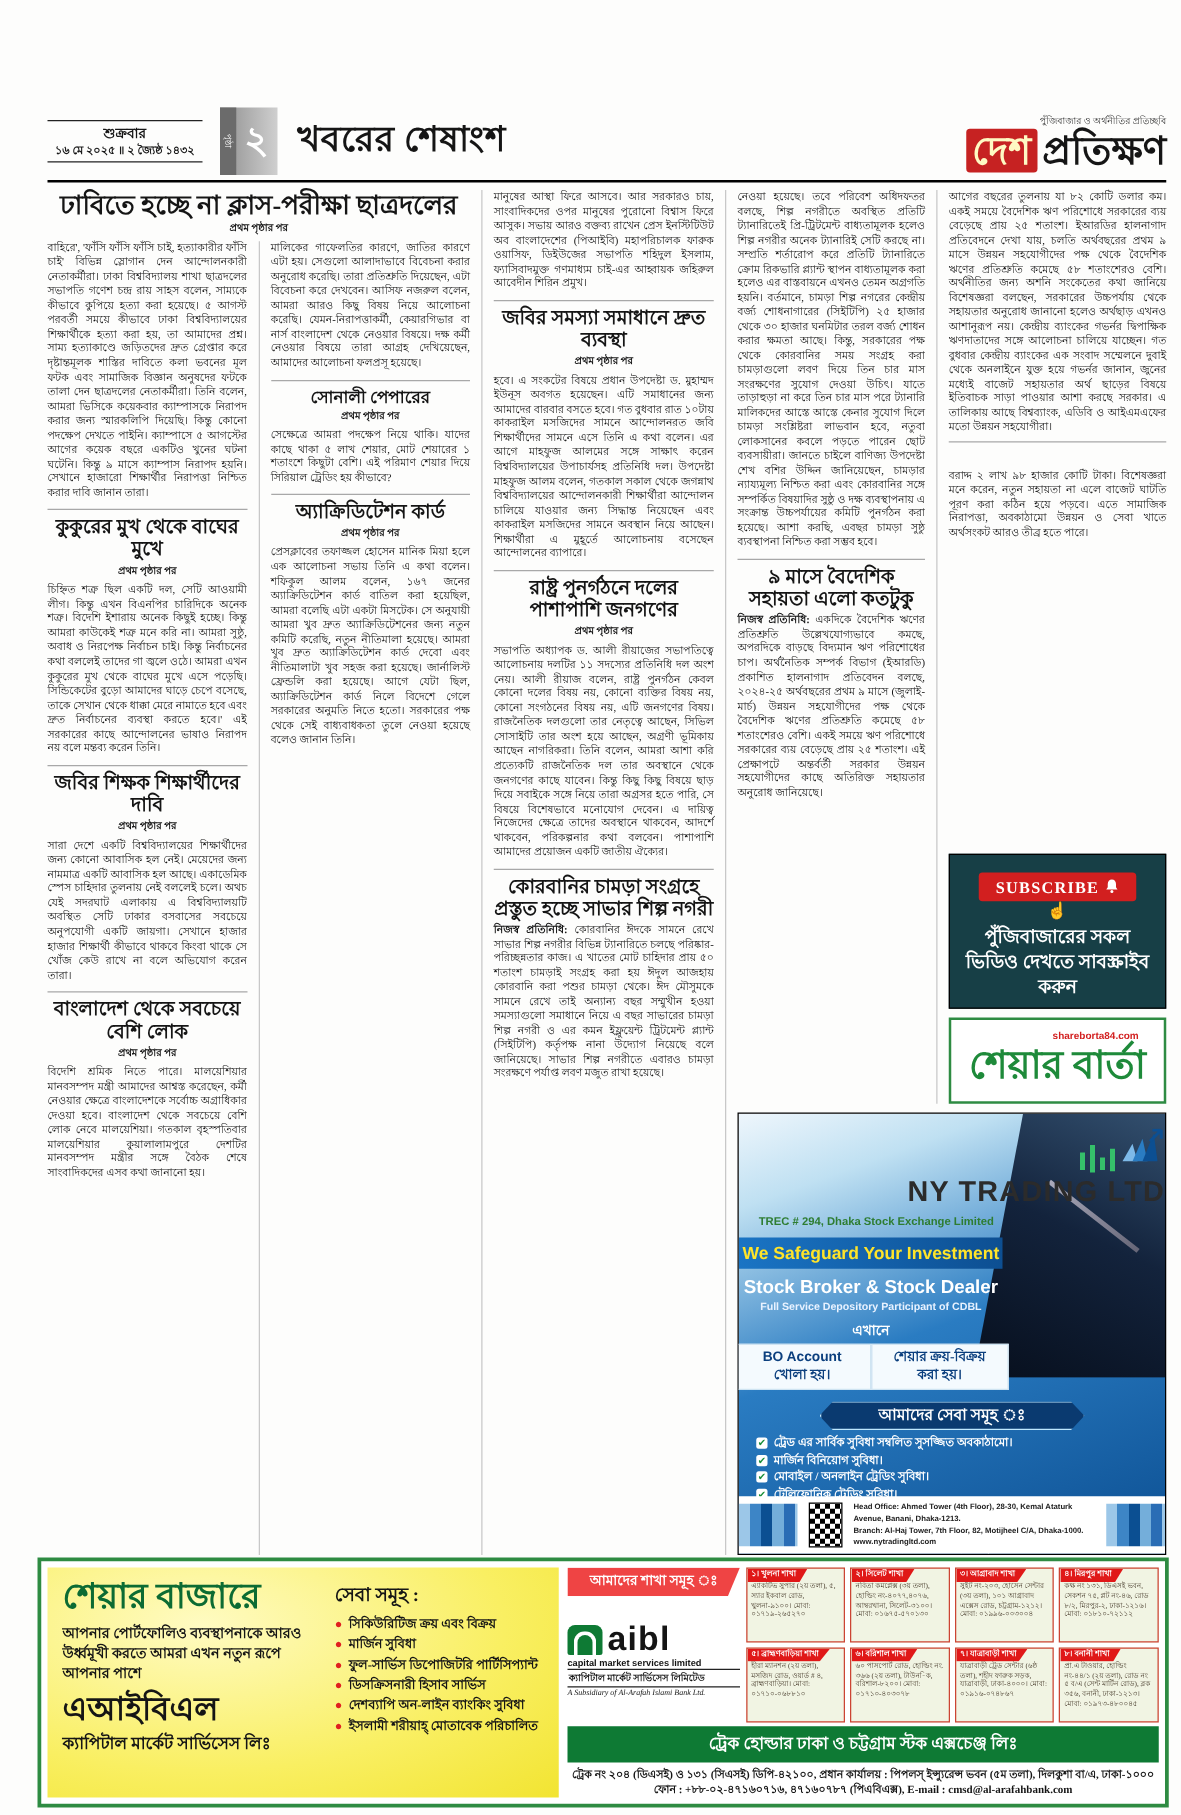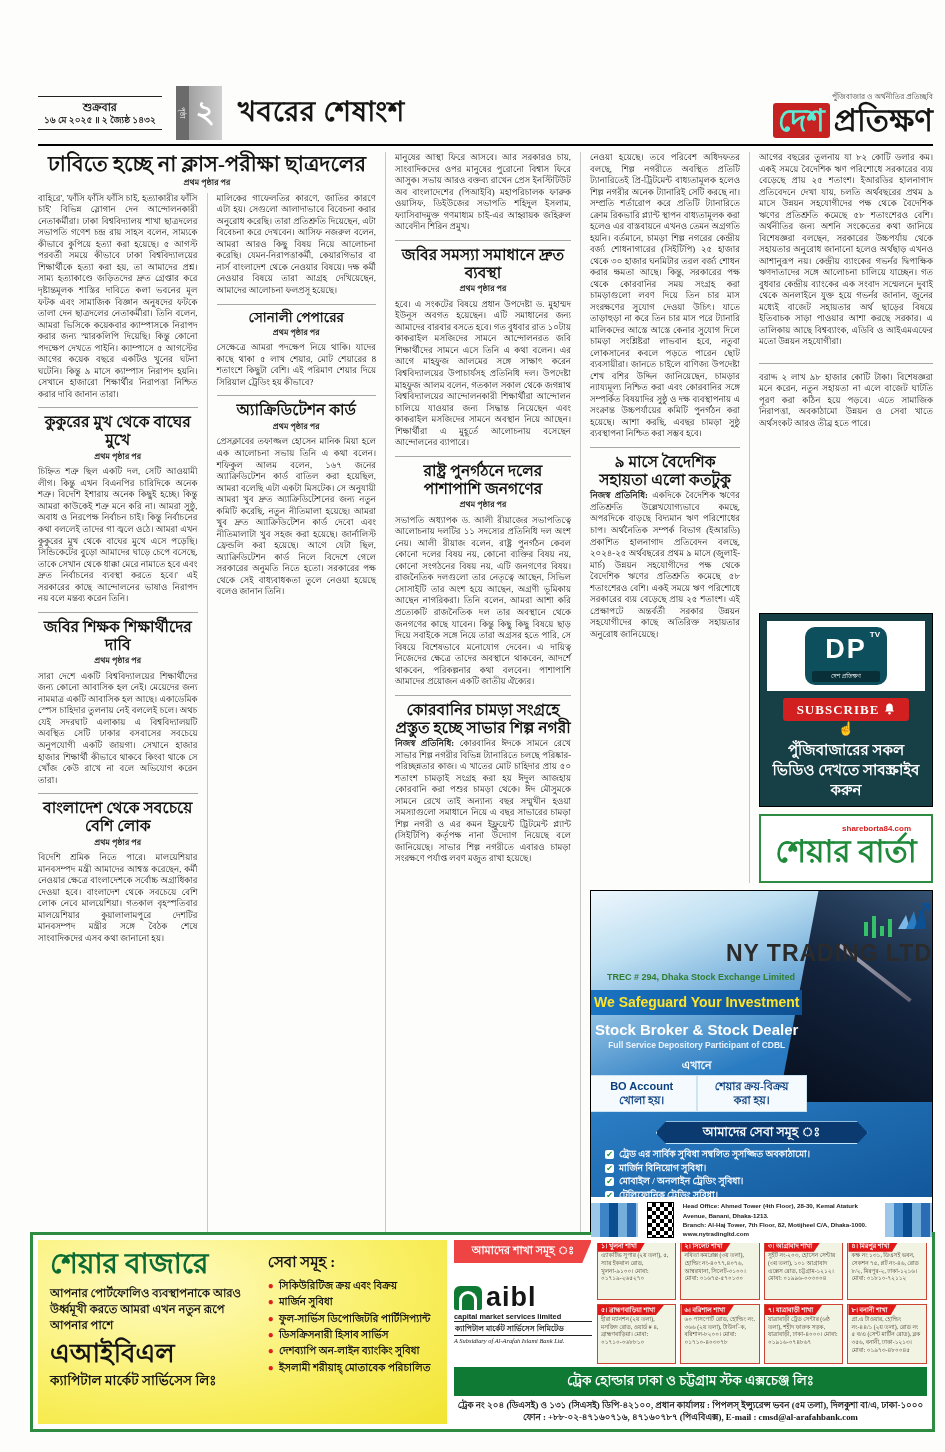--- a/index.html
+++ b/index.html
@@ -9,21 +9,21 @@
   .header{position:absolute;top:84px;left:38px;right:12px;height:58px;display:flex;align-items:center;}
   .date-block{font-size:11px;font-weight:bold;text-align:center;line-height:1.35;border-top:1.5px solid #222;border-bottom:1.5px solid #222;padding:3px 6px;}
   .date-block .d2{font-size:9px;font-weight:bold;}
   .page-box{width:46px;height:54px;margin-left:14px;background:linear-gradient(90deg,#8f8f8f,#cfcfcf);display:flex;}
   .page-box .strip{width:13px;background:#6b6b6b;color:#fff;font-size:7px;display:flex;align-items:center;justify-content:center;writing-mode:vertical-rl;}
   .page-num{flex:1;color:#fff;font-size:30px;font-weight:bold;display:flex;align-items:center;justify-content:center;}
   .section-title{font-size:28px;font-weight:bold;margin-left:16px;letter-spacing:.5px;}
   .masthead{margin-left:auto;text-align:right;}
   .m-tagline{font-size:7.5px;color:#333;margin-bottom:2px;}
   .m-brand{font-size:31px;font-weight:bold;line-height:1;}
-  .m-brand .red{background:#c62222;color:#5eead4;padding:0 5px;border-radius:3px;margin-right:4px;}
+  .m-brand .red{background:#c62222;color:#fef9c3;padding:0 5px;border-radius:3px;margin-right:4px;}
   .header-rule{position:absolute;top:144px;left:38px;right:12px;border-top:2px solid #000;}
   
   .content{position:absolute;top:152px;left:38px;right:12px;height:1092px;display:flex;gap:9px;
            font-size:8.6px;line-height:1.34;text-align:justify;}
   .group-a{width:338px;display:flex;flex-direction:column;}
   .a-head{font-size:21px;font-weight:bold;text-align:center;line-height:1.15;}
   .cont{font-size:8px;font-weight:bold;text-align:center;margin:2px 0 4px;}
   .a-cols{display:flex;gap:9px;flex:1;min-height:0;}
   .a-col{flex:1;}
   .a-col + .a-col{border-left:1px solid #c8c8c8;padding-left:9px;}
@@ -31,21 +31,21 @@
   .art.first{margin-top:0;padding-top:0;border-top:none;}
   .h-mid{font-size:15.5px;font-weight:bold;text-align:center;line-height:1.18;margin-bottom:1px;}
   .h-small{font-size:13.5px;font-weight:bold;text-align:center;line-height:1.2;margin-bottom:1px;}
   .byline{font-weight:bold;}
   .colrule{border-left:1px solid #c8c8c8;padding-left:9px;}
   .col-c{width:176px;}
   .group-b{flex:1;display:flex;flex-direction:column;}
   .b-top{display:flex;gap:9px;flex:1;min-height:0;}
   .col-d{width:150px;}
   .col-e{flex:1;display:flex;flex-direction:column;min-height:0;}
-  .note{margin-top:15px;padding-top:8px;border-top:1px solid #a8a8a8;}
+  .note{margin-top:5px;padding-top:21px;border-top:1px solid #a8a8a8;}
   
   .ad-dptv{margin-top:auto;border:1px solid #000;background:#173f46;padding:7px 7px 6px;text-align:center;}
   .dp-card{background:#fff;padding:6px 0;display:flex;justify-content:center;}
   .dp-logo{position:relative;width:82px;height:58px;background:#0d4f5c;border-radius:10px;color:#fff;}
   .dp-logo .dp{display:block;font-family:"Liberation Sans",sans-serif;font-size:27px;font-weight:bold;letter-spacing:2px;margin-top:4px;}
   .dp-logo .tv{position:absolute;top:3px;right:7px;font-size:8px;font-weight:bold;font-family:"Liberation Sans",sans-serif;}
   .dp-logo .subtxt{position:absolute;bottom:3px;left:7px;right:7px;background:#093038;font-size:6px;border-radius:2px;padding:1px 0;}
   .subscribe{display:inline-flex;align-items:center;gap:5px;background:#d21f1f;color:#fff;font-size:13px;font-weight:bold;letter-spacing:1px;padding:3px 14px;border-radius:3px;margin-top:7px;}
   .hand{color:#fff;font-size:13px;line-height:1;margin-top:1px;}
   .dp-caption{color:#fff;font-size:15px;font-weight:bold;margin-top:5px;}
@@ -77,21 +77,21 @@
   .ny-ribbon{margin:9px auto 5px;width:210px;background:#0a3a70;border:1.5px solid #bfe8ff;color:#fff;font-weight:bold;font-size:12.5px;text-align:center;padding:2px 0;
              clip-path:polygon(5% 0,95% 0,100% 50%,95% 100%,5% 100%,0 50%);}
   .ny-services{padding:0 10px 0 14px;}
   .ny-item{display:flex;gap:5px;color:#fff;font-size:9.2px;font-weight:bold;margin:2px 0;text-align:left;line-height:1.25;}
   .chk{flex:0 0 9px;width:9px;height:9px;background:#fff;border-radius:2px;color:#1a8f3a;font-size:8px;line-height:9px;text-align:center;margin-top:1px;font-family:"DejaVu Sans",sans-serif;}
   .ny-footer{position:absolute;left:0;right:0;bottom:0;height:46px;background:#fff;display:flex;align-items:center;justify-content:center;gap:10px;z-index:3;}
   .qr{width:34px;height:34px;background:repeating-conic-gradient(#000 0% 25%,#fff 0% 50%) 0 0/8px 8px;outline:1px solid #000;}
   .ny-addr{font-family:"Liberation Sans",sans-serif;font-size:6.2px;font-weight:bold;color:#222;line-height:1.5;text-align:left;}
   .mosaic{width:64px;height:34px;background:linear-gradient(90deg,#9cc7e8 0 9px,#3d85c6 9px 18px,#0b4f92 18px 27px,#74aeda 27px 36px,#2a6db5 36px 45px,#9cc7e8 45px 54px,#1a5ca8 54px 64px);}
   
-  .ad-aibl{position:absolute;left:30px;right:10px;bottom:20px;height:200px;border:3px solid #2e8b42;background:#fff;
+  .ad-aibl{position:absolute;left:30px;right:10px;bottom:6px;height:200px;border:3px solid #2e8b42;background:#fff;
            display:flex;gap:7px;padding:5px;box-sizing:border-box;}
   .aibl-left{width:46%;background:radial-gradient(ellipse at 30% 25%,#fffbc2 0%,#f9ef62 60%,#f2e431 100%);
              display:flex;gap:10px;padding:10px 12px;box-sizing:border-box;}
   .al-brand{width:54%;}
   .al-title{color:#0c6b33;font-size:28px;font-weight:bold;line-height:1;}
   .al-text{font-size:11.5px;font-weight:bold;margin-top:7px;line-height:1.4;text-align:left;}
   .al-brandname{font-size:26px;font-weight:bold;margin-top:8px;line-height:1;}
   .al-brandsub{font-size:13.5px;font-weight:bold;margin-top:3px;}
   .al-services{flex:1;}
   .als-title{font-size:15px;font-weight:bold;margin-bottom:5px;}
@@ -168,21 +168,21 @@
             <span>বিদেশি শ্রমিক নিতে পারে। মালয়েশিয়ার মানবসম্পদ মন্ত্রী আমাদের আশ্বস্ত করেছেন, কর্মী নেওয়ার ক্ষেত্রে বাংলাদেশকে সর্বোচ্চ অগ্রাধিকার দেওয়া হবে। বাংলাদেশ থেকে সবচেয়ে বেশি লোক নেবে মালয়েশিয়া। গতকাল বৃহস্পতিবার মালয়েশিয়ার কুয়ালালামপুরে দেশটির মানবসম্পদ মন্ত্রীর সঙ্গে বৈঠক শেষে সাংবাদিকদের এসব কথা জানানো হয়।</span>
           </div>
         </div>
         <div class="a-col">
           <div class="art first">
             <span>মালিকের গাফেলতির কারণে, জাতির কারণে এটা হয়। সেগুলো আলাদাভাবে বিবেচনা করার অনুরোধ করেছি। তারা প্রতিশ্রুতি দিয়েছেন, এটা বিবেচনা করে দেখবেন। আসিফ নজরুল বলেন, আমরা আরও কিছু বিষয় নিয়ে আলোচনা করেছি। যেমন-নিরাপত্তাকর্মী, কেয়ারগিভার বা নার্স বাংলাদেশ থেকে নেওয়ার বিষয়ে। দক্ষ কর্মী নেওয়ার বিষয়ে তারা আগ্রহ দেখিয়েছেন, আমাদের আলোচনা ফলপ্রসূ হয়েছে।</span>
           </div>
           <div class="art">
             <div class="h-small">সোনালী পেপারের</div>
             <div class="cont">প্রথম পৃষ্ঠার পর</div>
-            <span>সেক্ষেত্রে আমরা পদক্ষেপ নিয়ে থাকি। যাদের কাছে থাকা ৫ লাখ শেয়ার, মোট শেয়ারের 8 শতাংশে কিছুটা বেশি। এই পরিমাণ শেয়ার দিয়ে সিরিয়াল ট্রেডিং হয় কীভাবে?</span>
+            <span>সেক্ষেত্রে আমরা পদক্ষেপ নিয়ে থাকি। যাদের কাছে থাকা ৫ লাখ শেয়ার, মোট শেয়ারের ১ শতাংশে কিছুটা বেশি। এই পরিমাণ শেয়ার দিয়ে সিরিয়াল ট্রেডিং হয় কীভাবে?</span>
           </div>
           <div class="art">
             <div class="h-mid">অ্যাক্রিডিটেশন কার্ড</div>
             <div class="cont">প্রথম পৃষ্ঠার পর</div>
             <span>প্রেসক্লাবের তফাজ্জল হোসেন মানিক মিয়া হলে এক আলোচনা সভায় তিনি এ কথা বলেন। শফিকুল আলম বলেন, ১৬৭ জনের অ্যাক্রিডিটেশন কার্ড বাতিল করা হয়েছিল, আমরা বলেছি এটা একটা মিসটেক। সে অনুযায়ী আমরা খুব দ্রুত অ্যাক্রিডিটেশনের জন্য নতুন কমিটি করেছি, নতুন নীতিমালা হয়েছে। আমরা খুব দ্রুত অ্যাক্রিডিটেশন কার্ড দেবো এবং নীতিমালাটা খুব সহজ করা হয়েছে। জার্নালিস্ট ফ্রেন্ডলি করা হয়েছে। আগে যেটা ছিল, অ্যাক্রিডিটেশন কার্ড নিলে বিদেশে গেলে সরকারের অনুমতি নিতে হতো। সরকারের পক্ষ থেকে সেই বাধ্যবাধকতা তুলে নেওয়া হয়েছে বলেও জানান তিনি।</span>
           </div>
         </div>
       </div>
     </div>
 
@@ -221,27 +221,20 @@
         </div>
         <div class="col-e colrule">
           <div>
             <span>আগের বছরের তুলনায় যা ৮২ কোটি ডলার কম। একই সময়ে বৈদেশিক ঋণ পরিশোধে সরকারের ব্যয় বেড়েছে প্রায় ২৫ শতাংশ। ইআরডির হালনাগাদ প্রতিবেদনে দেখা যায়, চলতি অর্থবছরের প্রথম ৯ মাসে উন্নয়ন সহযোগীদের পক্ষ থেকে বৈদেশিক ঋণের প্রতিশ্রুতি কমেছে ৫৮ শতাংশেরও বেশি। অর্থনীতির জন্য অশনি সংকেতের কথা জানিয়ে বিশেষজ্ঞরা বলছেন, সরকারের উচ্চপর্যায় থেকে সহায়তার অনুরোধ জানানো হলেও অর্থছাড় এখনও আশানুরূপ নয়। কেন্দ্রীয় ব্যাংকের গভর্নর দ্বিপাক্ষিক ঋণদাতাদের সঙ্গে আলোচনা চালিয়ে যাচ্ছেন। গত বুধবার কেন্দ্রীয় ব্যাংকের এক সংবাদ সম্মেলনে দুবাই থেকে অনলাইনে যুক্ত হয়ে গভর্নর জানান, জুনের মধ্যেই বাজেট সহায়তার অর্থ ছাড়ের বিষয়ে ইতিবাচক সাড়া পাওয়ার আশা করছে সরকার। এ তালিকায় আছে বিশ্বব্যাংক, এডিবি ও আইএমএফের মতো উন্নয়ন সহযোগীরা।</span>
           </div>
           <div class="note">
             <span>বরাদ্দ ২ লাখ ৯৮ হাজার কোটি টাকা। বিশেষজ্ঞরা মনে করেন, নতুন সহায়তা না এলে বাজেট ঘাটতি পূরণ করা কঠিন হয়ে পড়বে। এতে সামাজিক নিরাপত্তা, অবকাঠামো উন্নয়ন ও সেবা খাতে অর্থসংকট আরও তীব্র হতে পারে।</span>
           </div>
 
           <div class="ad-dptv">
-            <div class="dp-card">
-              <div class="dp-logo">
-                <span class="dp">DP</span>
-                <span class="tv">TV</span>
-                <span class="subtxt">দেশ প্রতিক্ষণ</span>
-              </div>
-            </div>
             <div class="subscribe">
               <span>SUBSCRIBE</span>
               <svg width="11" height="12" viewBox="0 0 11 12">
                   <path d="M5.5 0.5c-2 0-3.3 1.5-3.3 3.6v2.6L1 8.5h9L8.8 6.7V4.1C8.8 2 7.5 0.5 5.5 0.5z" fill="#fff"></path>
                   <circle cx="5.5" cy="10.2" r="1.2" fill="#fff"></circle>
                 </svg>
             </div>
             <div class="hand">☝</div>
             <div class="dp-caption">পুঁজিবাজারের সকল ভিডিও দেখতে সাবস্ক্রাইব করুন</div>
           </div>

